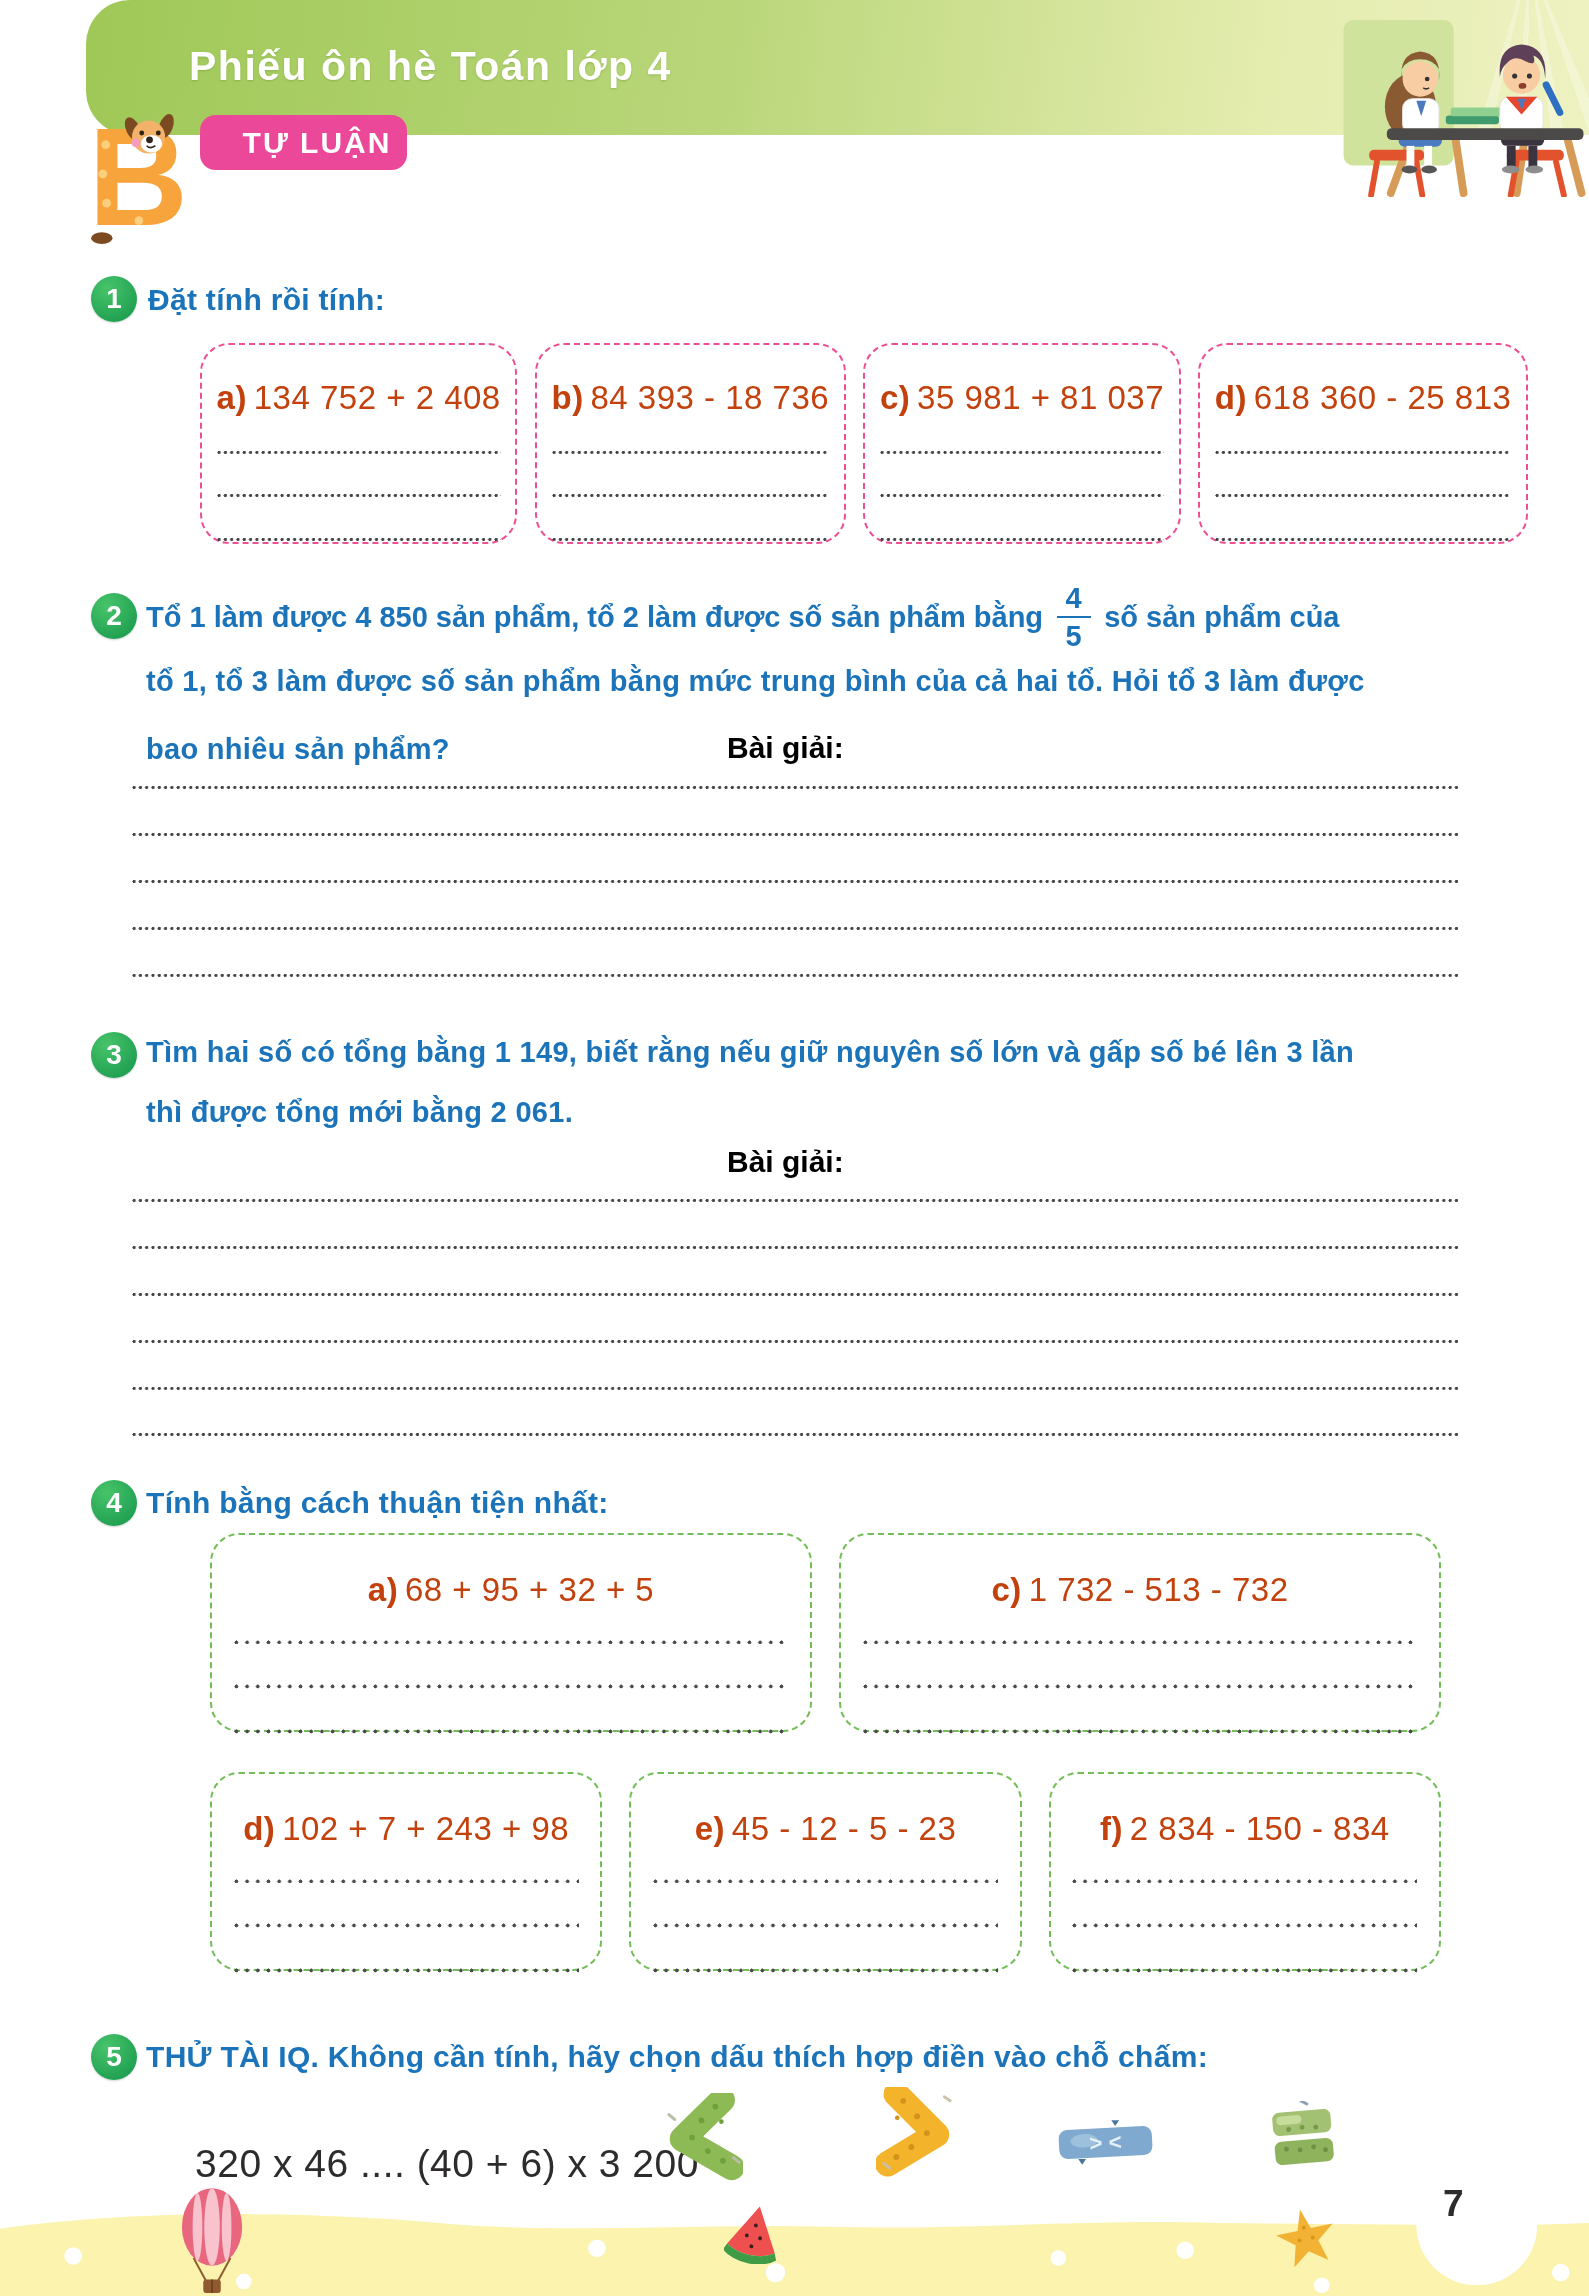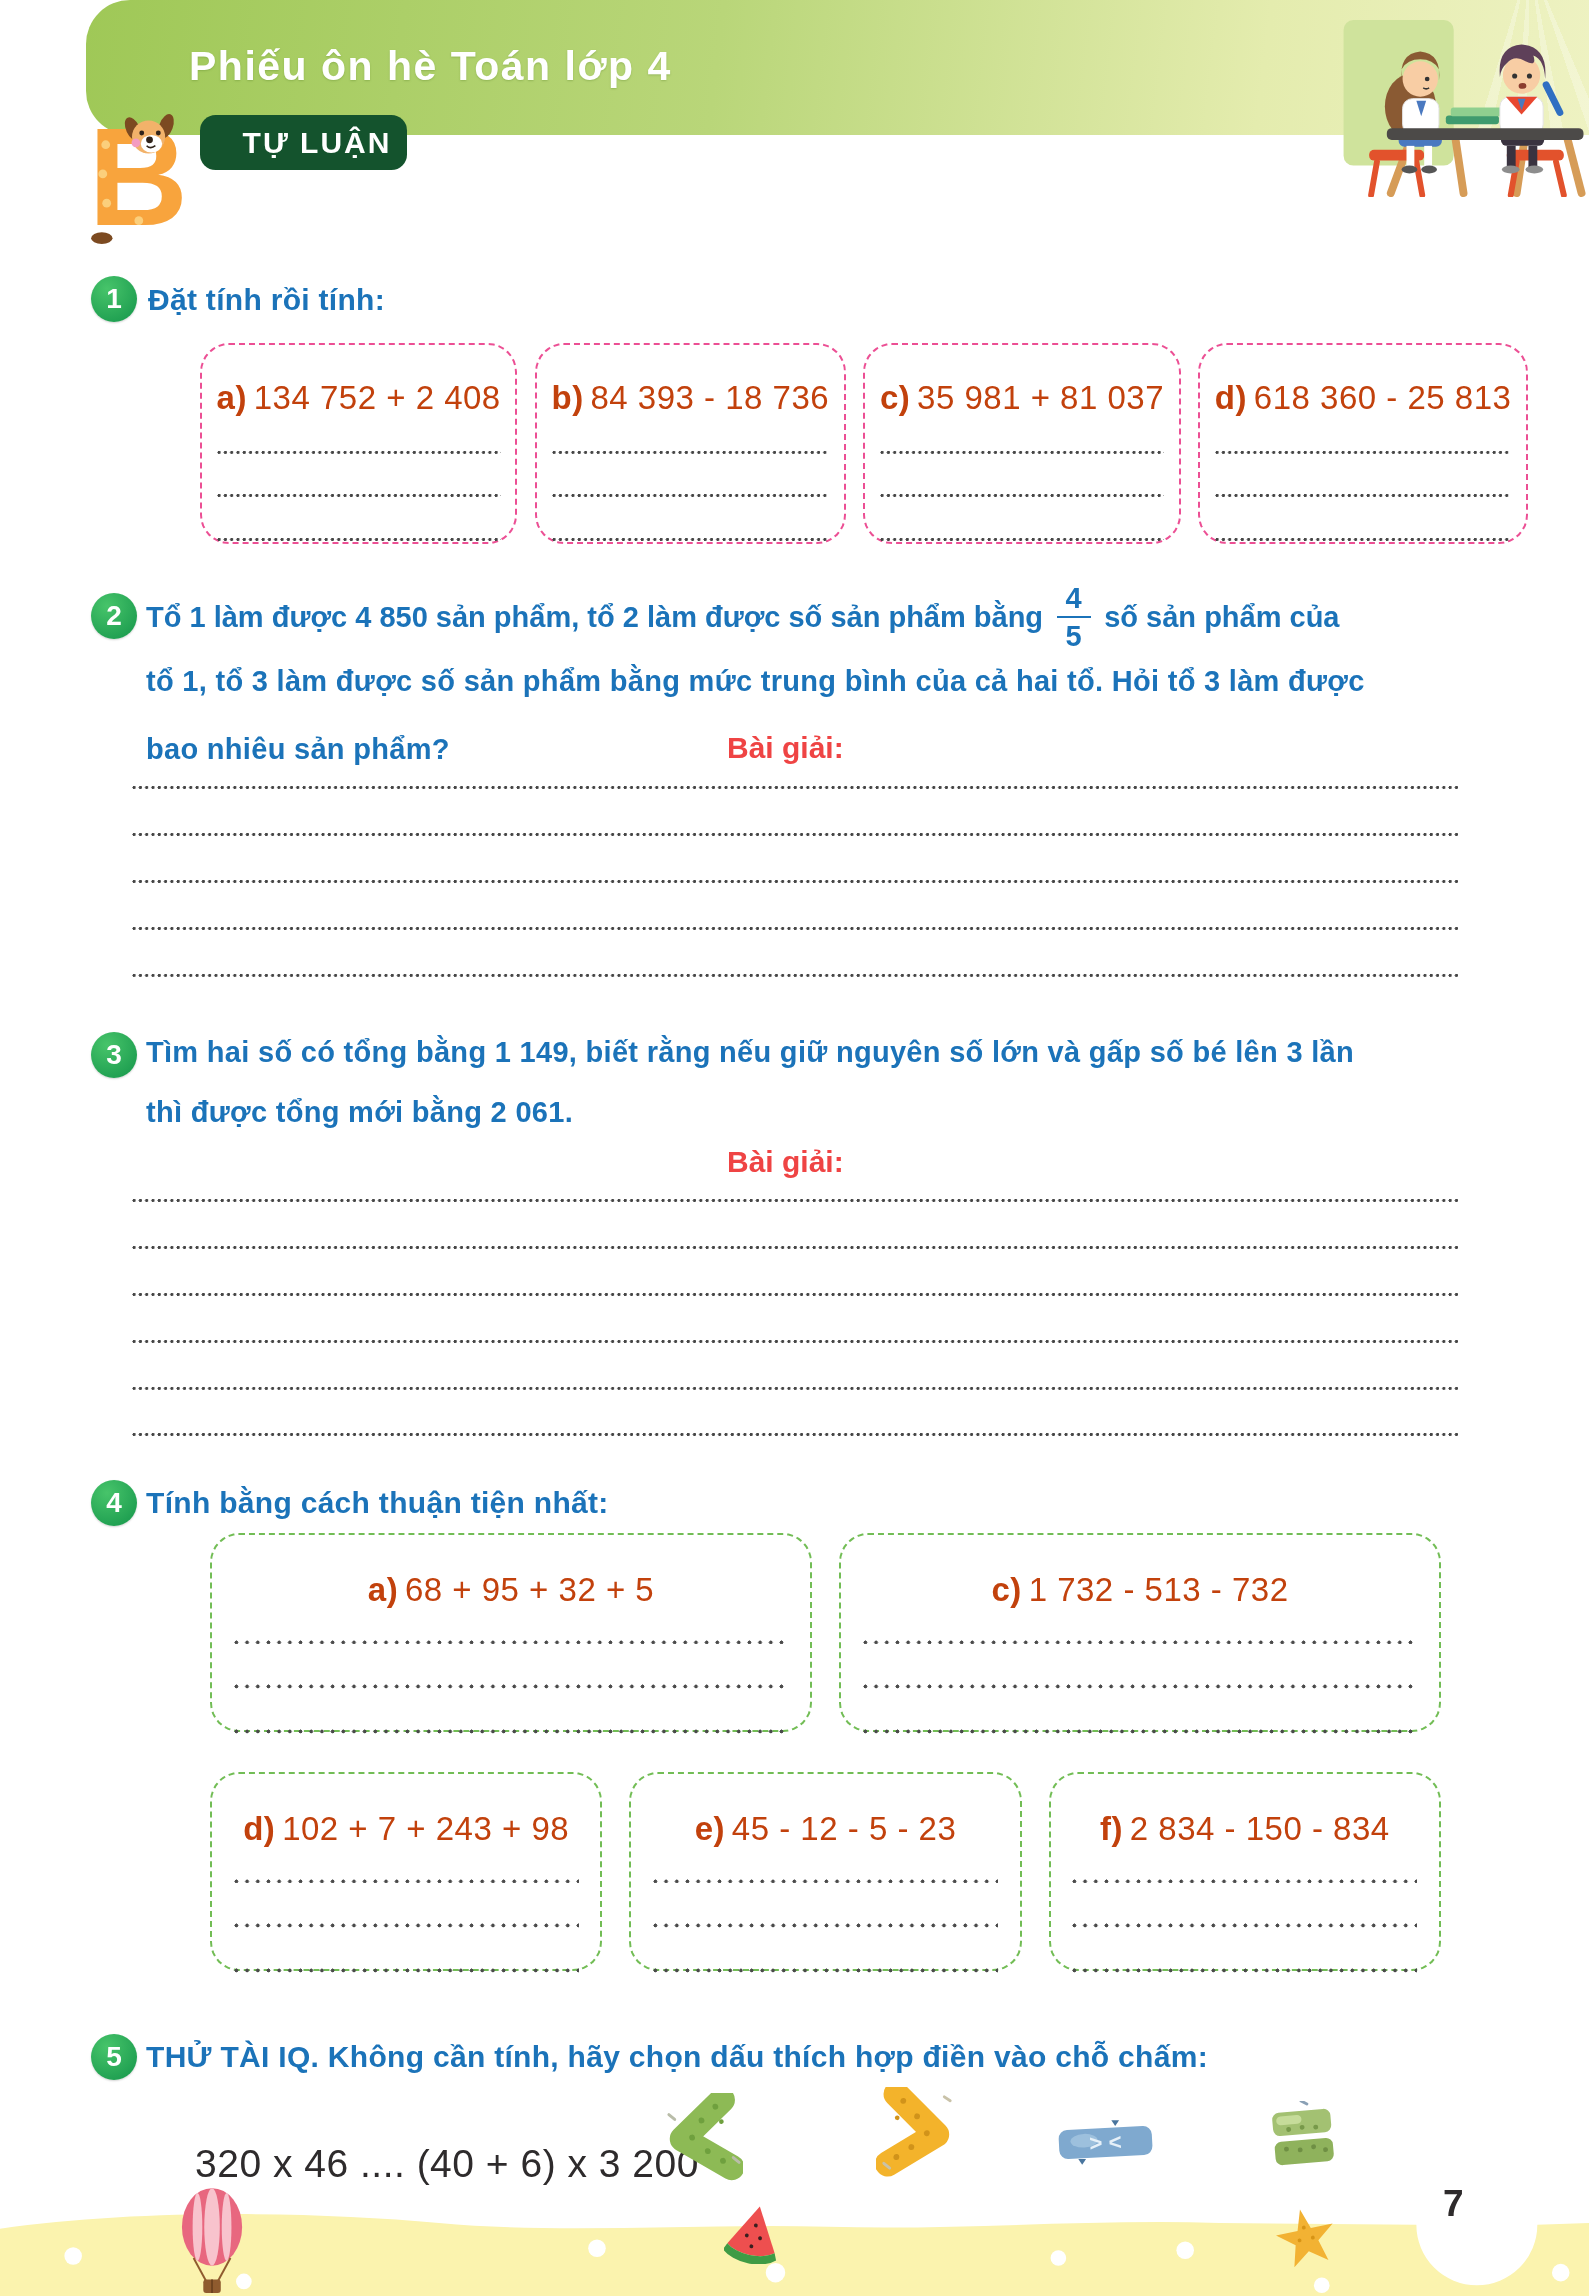--- a/index.html
+++ b/index.html
@@ -15,33 +15,33 @@
             rgba(255,255,255,0) 0deg 7deg, rgba(255,255,255,.28) 7deg 11deg,
             rgba(255,255,255,0) 11deg 19deg, rgba(255,255,255,.28) 19deg 23deg,
             rgba(255,255,255,0) 23deg 31deg, rgba(255,255,255,.28) 31deg 35deg,
             rgba(255,255,255,0) 35deg 43deg, rgba(255,255,255,.28) 43deg 47deg,
             rgba(255,255,255,0) 47deg 360deg);}
   .header-title{position:absolute;left:103px;top:43px;z-index:2;font-size:41px;font-weight:bold;
           color:#ffffff;letter-spacing:1.5px;text-shadow:0 1px 2px rgba(90,130,40,.35);}
   .kids{position:absolute;right:0;top:19.5px;width:249px;height:177px;z-index:3;}
 
   
-  .badge-pill{position:absolute;left:200px;top:115px;width:207px;height:55px;background:#14532d;
+  .badge-pill{position:absolute;left:200px;top:115px;width:207px;height:55px;background:#ec4899;
           border-radius:15.6px;display:flex;align-items:center;justify-content:center;z-index:1;
           color:#fff;font-size:30px;font-weight:bold;letter-spacing:2px;padding-left:27px;box-sizing:border-box;}
   .mascot{position:absolute;left:86px;top:98px;width:129px;height:148px;z-index:2;}
 
   
   .exnum{position:absolute;width:46px;height:46px;border-radius:50%;
          background:radial-gradient(circle at 35% 28%,#47c46a,#14954a);
          color:#fff;font-size:28px;font-weight:bold;display:flex;align-items:center;justify-content:center;
          box-shadow:0 1px 2px rgba(0,0,0,.18);}
   .exhead{position:absolute;font-size:30px;font-weight:bold;color:#1b73b9;letter-spacing:0.3px;white-space:nowrap;}
   .bodyline{position:absolute;font-size:29px;font-weight:bold;color:#1b73b9;letter-spacing:0.3px;white-space:nowrap;}
-  .solution{position:absolute;font-size:30px;font-weight:bold;color:#ef4444;}
+  .solution{position:absolute;font-size:30px;font-weight:bold;color:#000000;}
   .dotline{height:4.9px;background-repeat:repeat-x;
            background-image:radial-gradient(circle at 2px 2.4px,#454545 1.4px,transparent 1.8px);
            background-size:6.3px 4.9px;}
   .dotline.sparse{background-image:radial-gradient(circle at 2.4px 2.4px,#4a4a4a 1.8px,transparent 2.1px);
            background-size:10.7px 4.9px;}
 
   
   .ex1-boxes{position:absolute;left:200px;top:343px;width:1243px;display:flex;gap:17.6px;}
   .pbox{flex:1;height:181px;border:2.9px dashed #ec4f94;border-radius:29px;padding:15.6px 14.6px 0;}
   .pline{font-size:33px;color:#c2410c;text-align:center;white-space:nowrap;letter-spacing:0.5px;margin-top:18px;}

